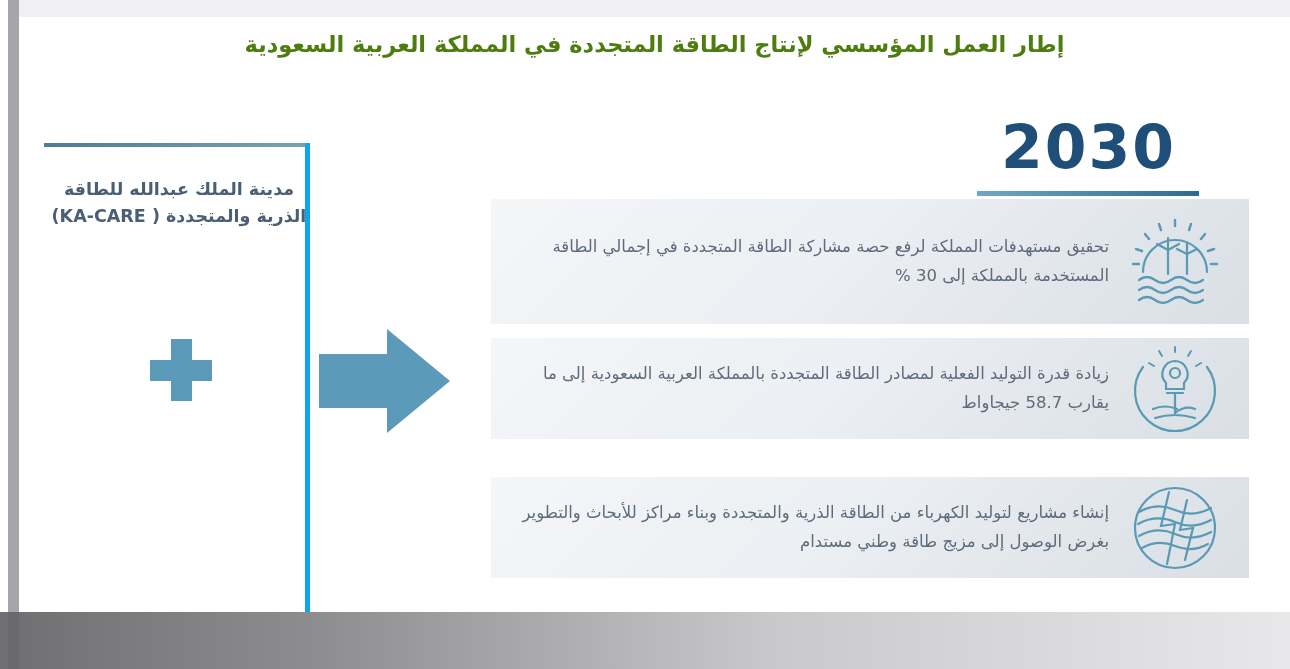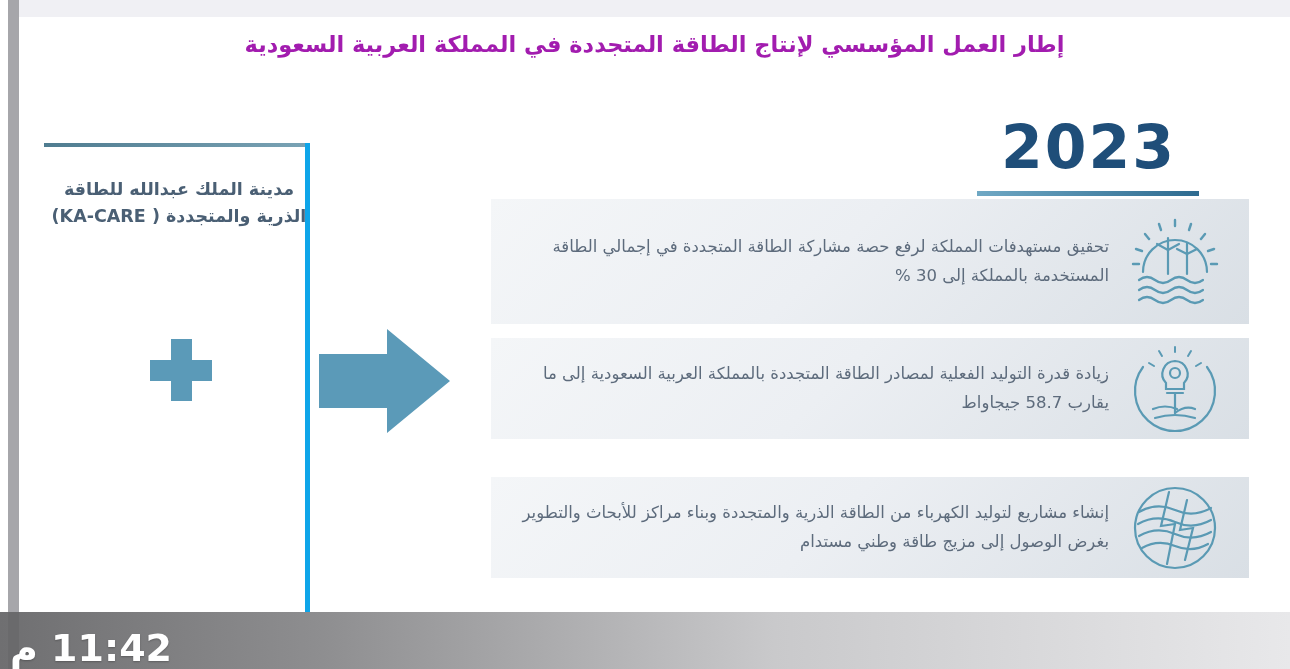--- a/index.html
+++ b/index.html
@@ -51,21 +51,21 @@
 
   
   #page-title {
     position: absolute;
     left: 0; top: 14px;
     width: 1271px;
     text-align: center;
     direction: rtl;
     font-size: 22.5px;
     font-weight: bold;
-    color: #a21caf;
+    color: #4d7c0f;
     letter-spacing: 0px;
     white-space: nowrap;
   }
 
   
   #left-box {
     position: absolute;
     left: 22px;
     top: 126px;
     width: 269px;
@@ -240,21 +240,21 @@
 
     <div id="flow-arrow">
       <svg width="135" height="120" viewBox="0 0 135 120" aria-hidden="true">
         <polygon points="0,33 68,33 68,8 131,60 68,112 68,87 0,87" fill="#5b9ab8"></polygon>
       </svg>
     </div>
 
     <div id="right-col">
 
       <div id="year-block">
-        <div id="year-label">2023</div>
+        <div id="year-label">2030</div>
         <div id="year-underline"></div>
       </div>
 
       <div class="goal-card" id="card-1">
         <div class="goal-icon">
           <svg width="104" height="100" viewBox="0 0 104 100" aria-hidden="true">
             <g fill="none" stroke="#5a9ab4" stroke-width="2.2" stroke-linecap="round">
               <path d="M20 60 A32 32 0 0 1 84 60"></path>
 
               <g stroke-width="2.4">
@@ -331,15 +331,14 @@
           </svg>
         </div>
         <div class="goal-text">إنشاء مشاريع لتوليد الكهرباء  من الطاقة الذرية والمتجددة  وبناء مراكز للأبحاث والتطوير  بغرض الوصول إلى مزيج طاقة وطني مستدام</div>
       </div>
 
     </div>
   </div>
 
   <div id="clock-overlay"></div>
   <div id="clock-rail"></div>
-  <div id="clock-text">11:42 م</div>
 
 </div>
 
 </body></html>

